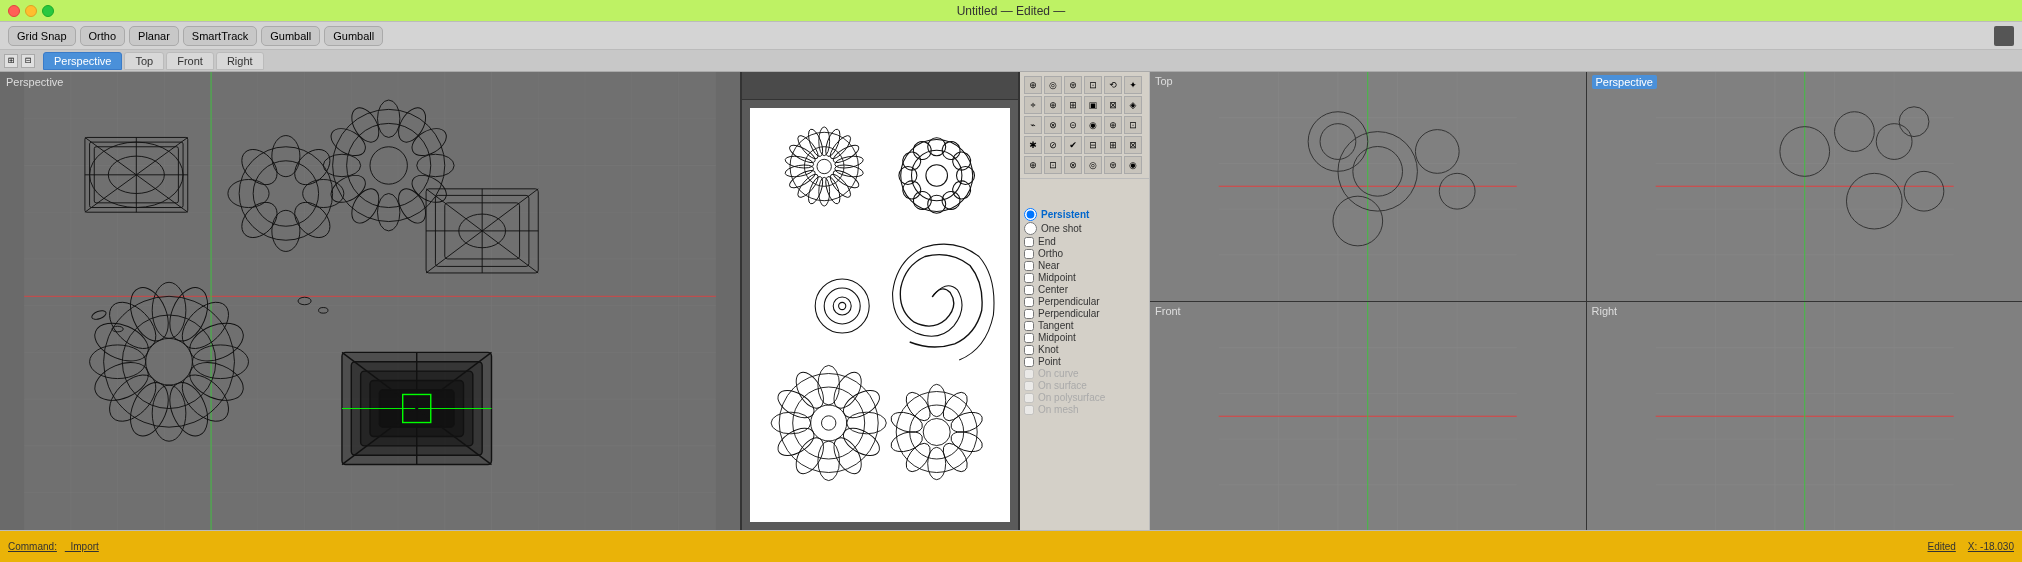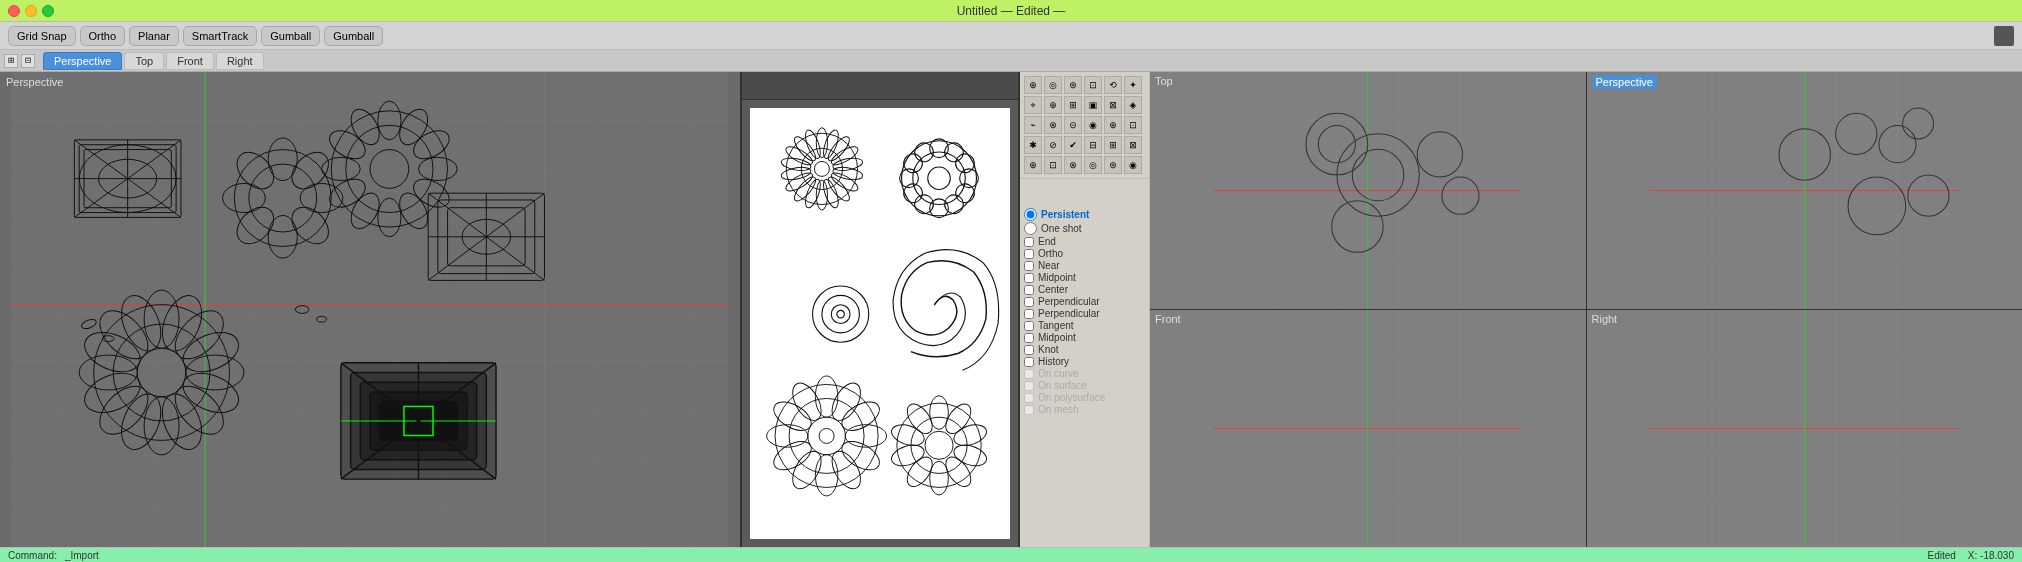--- a/index.html
+++ b/index.html
@@ -264,30 +264,31 @@
       padding: 1px 4px;
       border-radius: 2px;
     }
     .viewport-grid {
       width: 100%;
       height: 100%;
     }
 
     
     .statusbar {
-      height: 15px;
-      background: #86efac;
+      height: 32px;
+      background: #eab308;
       border-top: 1px solid #bbb;
       display: flex;
       align-items: center;
       padding: 0 8px;
       gap: 8px;
       font-size: 10px;
       color: #333;
       flex-shrink: 0;
+      text-decoration: underline;
     }
     .statusbar-right {
       margin-left: auto;
       display: flex;
       gap: 12px;
     }
   </style>
 </head>
 <body>
 
@@ -646,21 +647,21 @@
         <div class="snap-item">
             <input type="checkbox" style="">
             <span>Midpoint</span>
           </div>
         <div class="snap-item">
             <input type="checkbox" style="">
             <span>Knot</span>
           </div>
         <div class="snap-item">
             <input type="checkbox" style="">
-            <span>History</span>
+            <span>Point</span>
           </div>
         <div class="snap-item snap-item-disabled">
             <input type="checkbox" disabled="" style="">
             <span>On curve</span>
           </div>
         <div class="snap-item snap-item-disabled">
             <input type="checkbox" disabled="" style="">
             <span>On surface</span>
           </div>
         <div class="snap-item snap-item-disabled">

